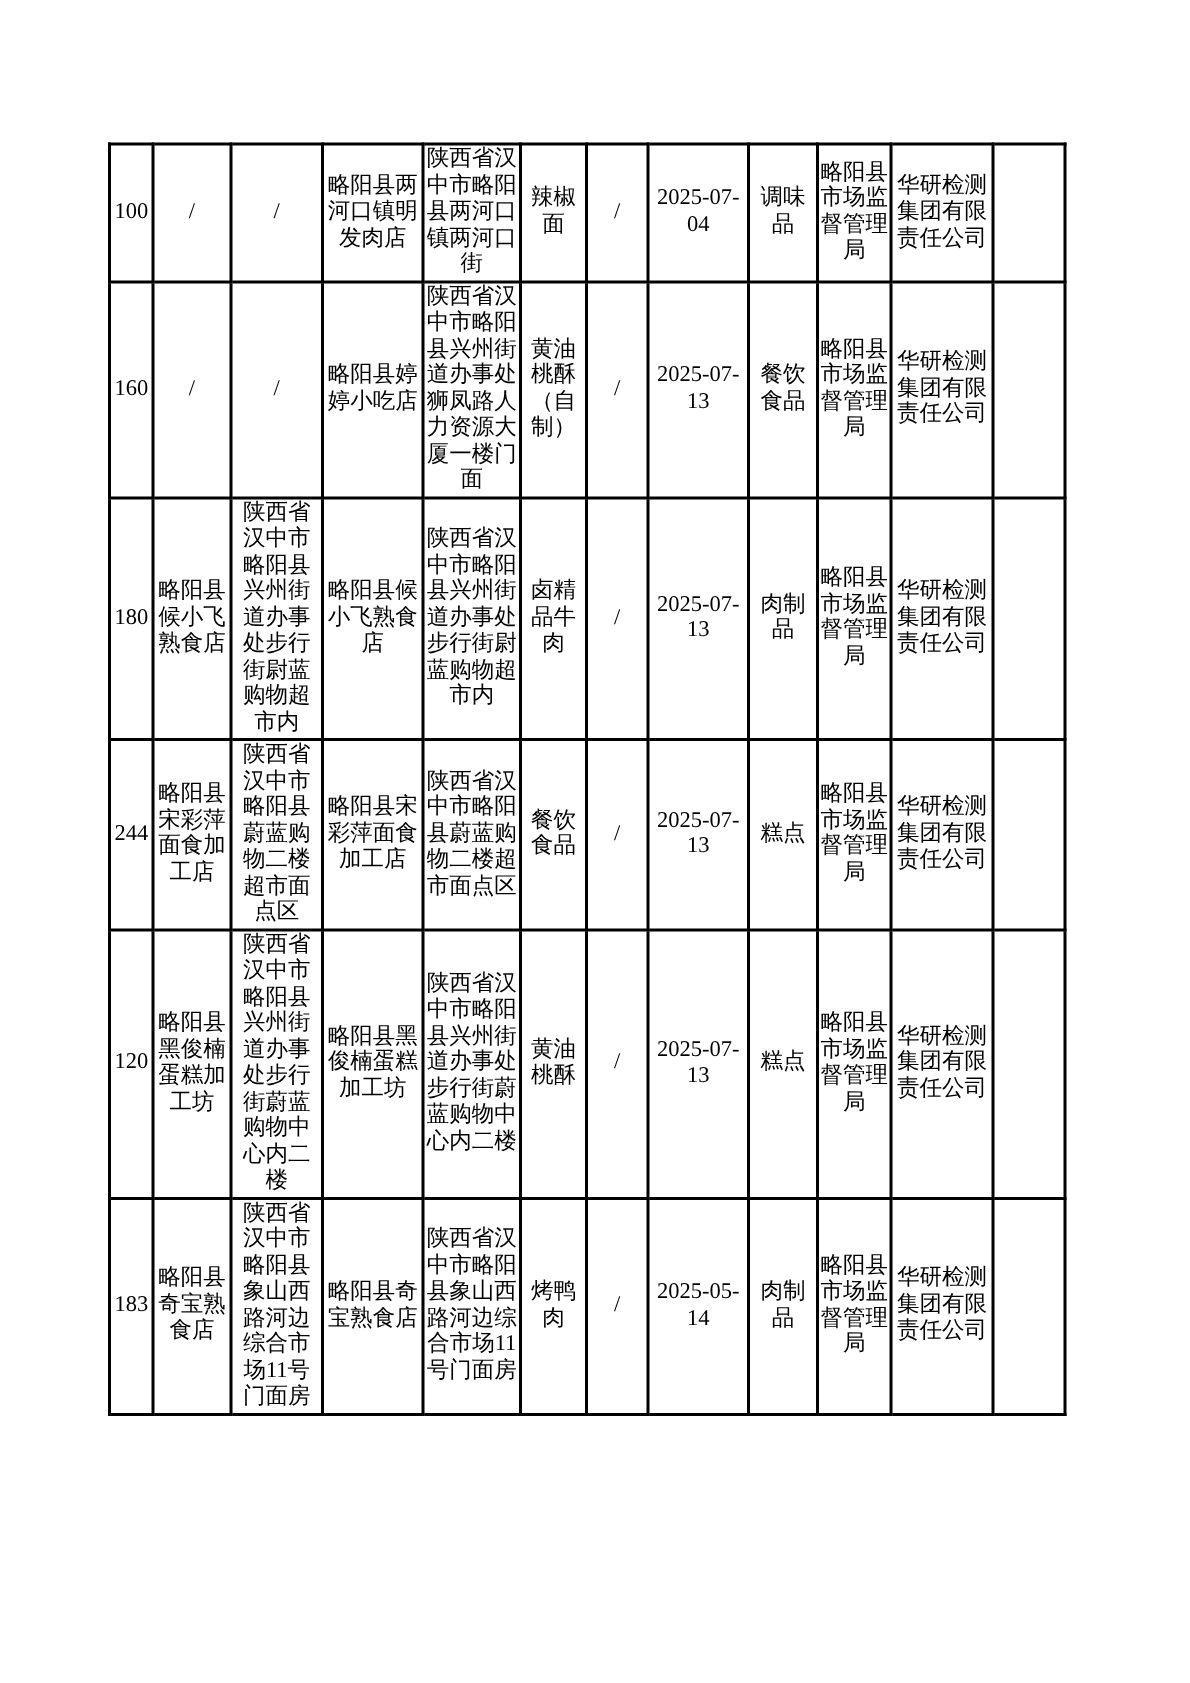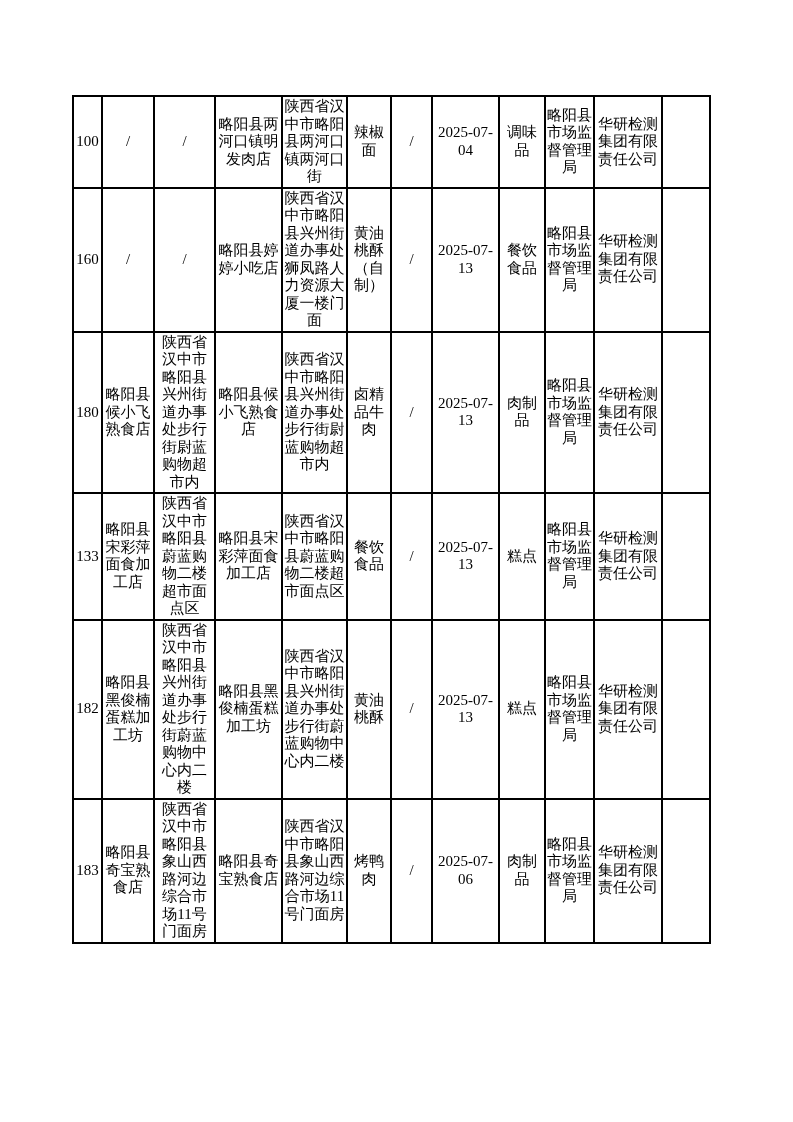--- a/index.html
+++ b/index.html
@@ -90,56 +90,56 @@
         <td>陕西省汉中市略阳县兴州街道办事处步行街尉蓝购物超市内</td>
         <td>卤精品牛肉</td>
         <td>/</td>
         <td>2025-07-13</td>
         <td>肉制品</td>
         <td>略阳县市场监督管理局</td>
         <td>华研检测集团有限责任公司</td>
         <td></td>
       </tr>
       <tr>
-        <td>133</td>
+        <td>244</td>
         <td>略阳县宋彩萍面食加工店</td>
         <td>陕西省汉中市略阳县蔚蓝购物二楼超市面点区</td>
         <td>略阳县宋彩萍面食加工店</td>
         <td>陕西省汉中市略阳县蔚蓝购物二楼超市面点区</td>
         <td>餐饮食品</td>
         <td>/</td>
         <td>2025-07-13</td>
         <td>糕点</td>
         <td>略阳县市场监督管理局</td>
         <td>华研检测集团有限责任公司</td>
         <td></td>
       </tr>
       <tr>
-        <td>182</td>
+        <td>120</td>
         <td>略阳县黑俊楠蛋糕加工坊</td>
         <td>陕西省汉中市略阳县兴州街道办事处步行街蔚蓝购物中心内二楼</td>
         <td>略阳县黑俊楠蛋糕加工坊</td>
         <td>陕西省汉中市略阳县兴州街道办事处步行街蔚蓝购物中心内二楼</td>
         <td>黄油桃酥</td>
         <td>/</td>
         <td>2025-07-13</td>
         <td>糕点</td>
         <td>略阳县市场监督管理局</td>
         <td>华研检测集团有限责任公司</td>
         <td></td>
       </tr>
       <tr>
         <td>183</td>
         <td>略阳县奇宝熟食店</td>
         <td>陕西省汉中市略阳县象山西路河边综合市场11号门面房</td>
         <td>略阳县奇宝熟食店</td>
         <td>陕西省汉中市略阳县象山西路河边综合市场11号门面房</td>
         <td>烤鸭肉</td>
         <td>/</td>
-        <td>2025-07-06</td>
+        <td>2025-05-14</td>
         <td>肉制品</td>
         <td>略阳县市场监督管理局</td>
         <td>华研检测集团有限责任公司</td>
         <td></td>
       </tr>
     </tbody>
   </table>
 </div>
 
 </body></html>

